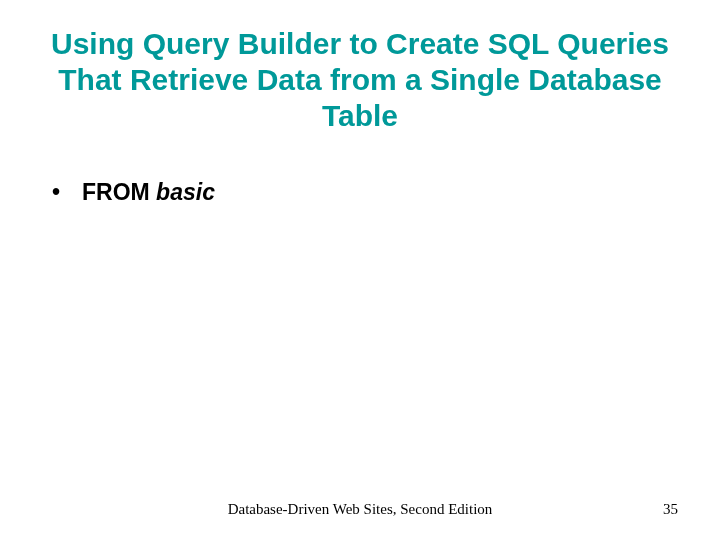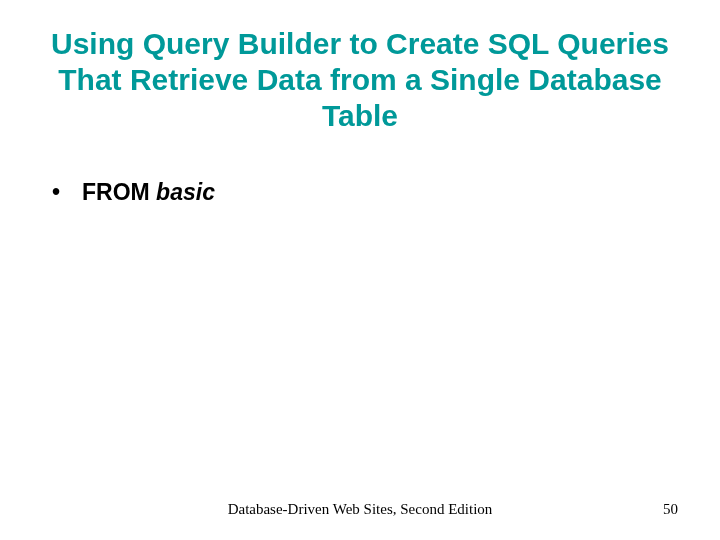--- a/index.html
+++ b/index.html
@@ -90,15 +90,15 @@
       <div class="bullet-mark">•</div>
       <div class="bullet-text">
         <span class="line">
           <span>FROM </span><span class="italic">basic</span>
         </span>
       </div>
     </div>
   </div>
 
   <div class="footer-center">Database-Driven Web Sites, Second Edition</div>
-  <div class="footer-right">50</div>
+  <div class="footer-right">35</div>
 
 </div>
 
 </body></html>

